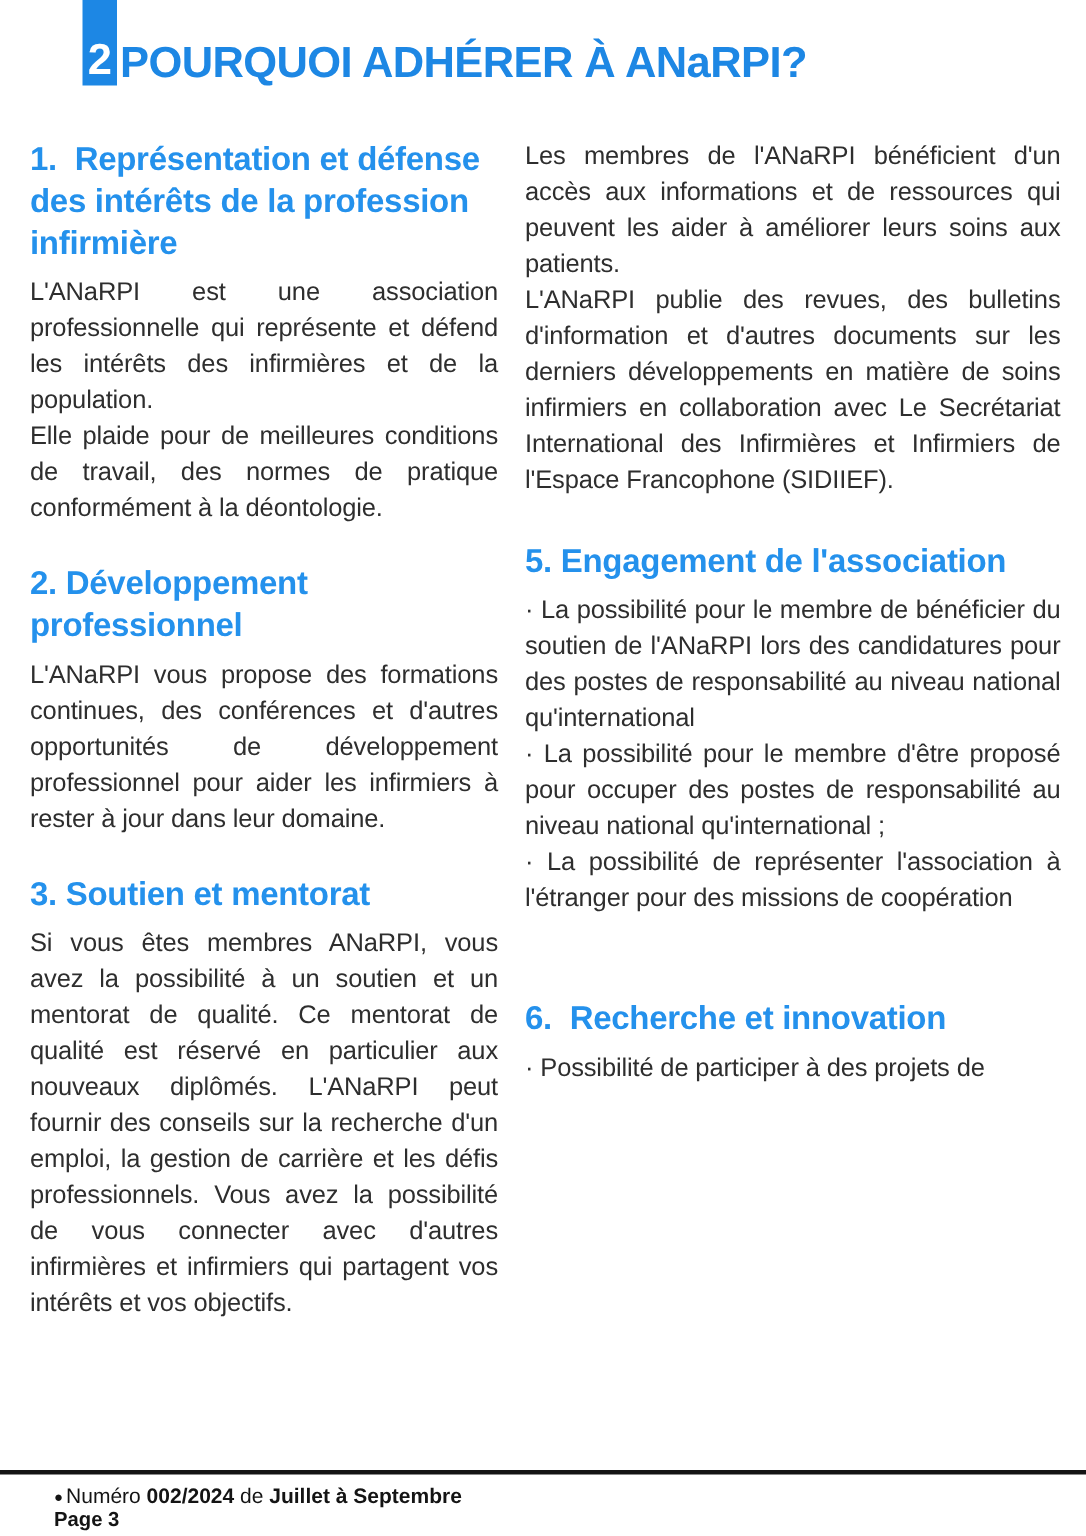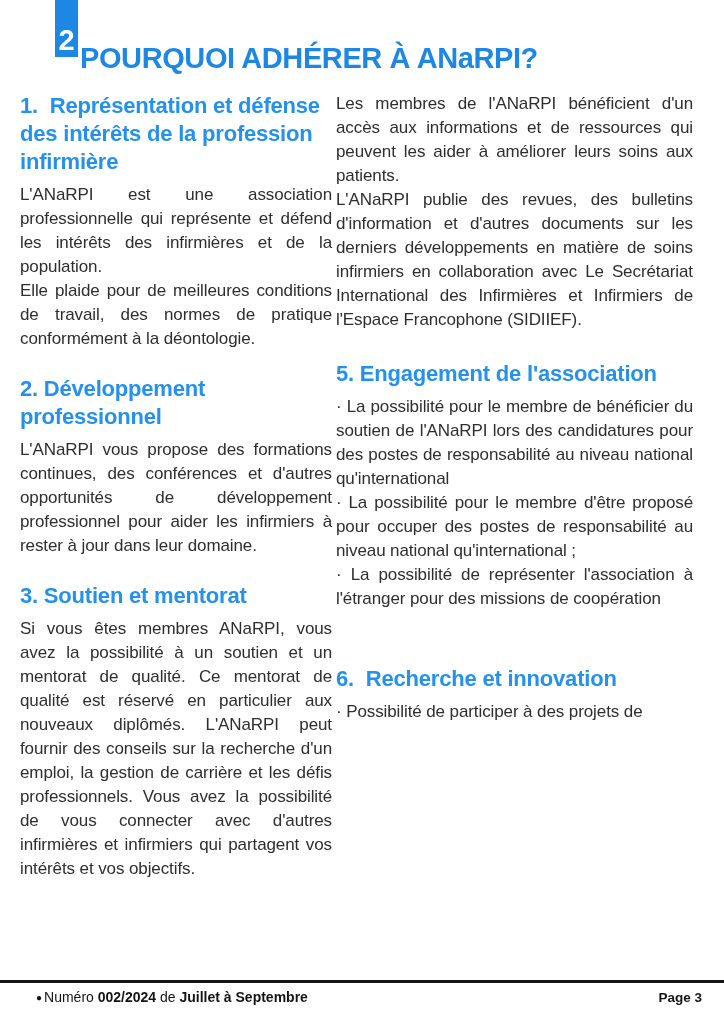--- a/index.html
+++ b/index.html
@@ -16,30 +16,30 @@
   .chapter-badge {
     position:absolute; left:55px; top:0;
     width:23px; height:57px;
     background:var(--accent,#1e88e5);
     color:#ffffff;
     font-size:29px; font-weight:700; line-height:1;
     display:flex; align-items:flex-end; justify-content:center;
     padding-bottom:2px; box-sizing:border-box;
   }
   .page-title {
-    position:absolute; left:80px; top:42px;
+    position:absolute; left:80px; top:26px;
     margin:0;
     font-size:29px; font-weight:700; letter-spacing:-0.4px;
     color:var(--accent,#1e88e5);
     white-space:nowrap;
   }
   
   .columns {
     position:absolute; left:20px; top:92px;
-    display:flex; gap:4px;
+    display:flex; gap:18px;
   }
   .col-left  { width:312px; }
   .col-right { width:357px; }
   .section { margin:0 0 24px 0; }
   .col-right .section { margin-bottom:28px; }
   .section-push { margin-top:54px; }
   .section h2 {
     margin:0 0 7px 0;
     font-size:22px; line-height:28px;
     font-weight:700; letter-spacing:-0.2px;
@@ -55,21 +55,21 @@
   
   .footer-rule {
     position:absolute; left:0; top:980px;
     width:724px; height:3px;
     background:#141414;
   }
   .footer-row {
     position:absolute; left:36px; top:989px;
     width:666px;
     display:flex; justify-content:space-between; align-items:baseline;
-    font-size:14px; color:#141414;
+    font-size:14px; color:#141414;flex-direction:column;
   }
   .footer-issue .dot { font-size:10px; vertical-align:1px; margin-right:2px; }
   .footer-issue b { font-weight:700; }
   .footer-page { font-weight:700; font-size:13.5px; }
 </style>
 </head>
 <body>
 
 <div class="page">
 

